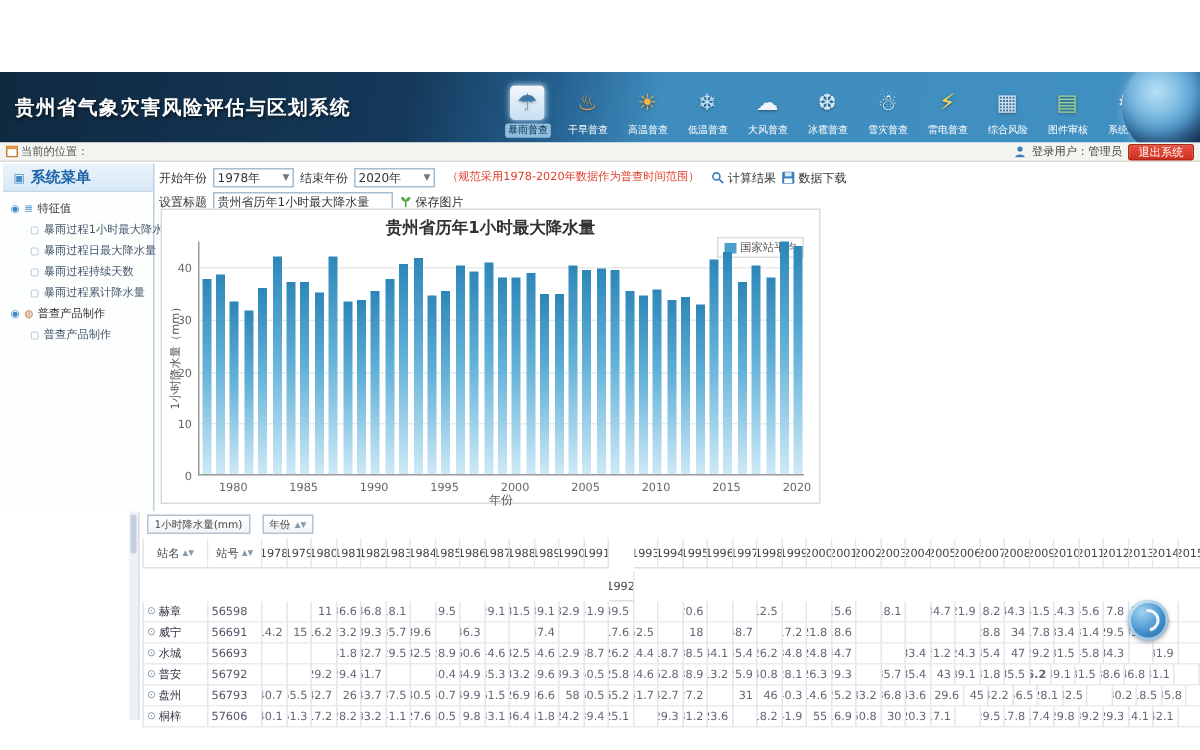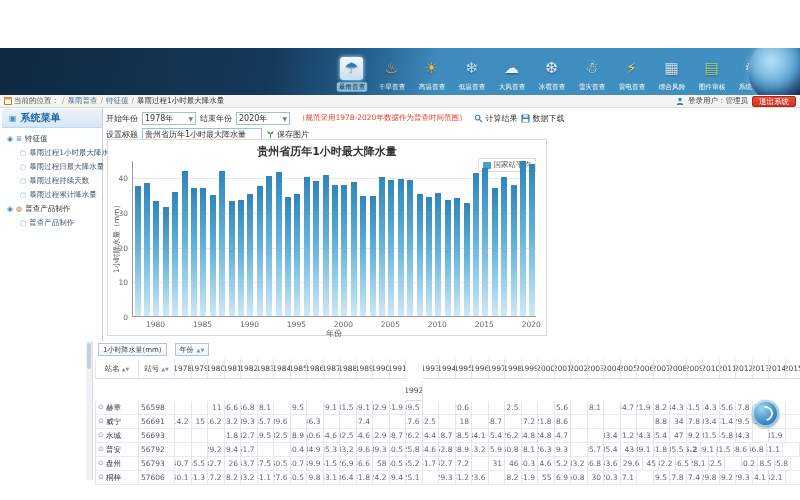--- a/index.html
+++ b/index.html
@@ -108,20 +108,21 @@
   .float-badge::after { content:""; position:absolute; left:6px; top:6px; width:11px; height:11px;
     border-radius:50%; border:2px solid rgba(255,255,255,.92); border-bottom-color:transparent;
     border-left-color:transparent; transform:rotate(35deg); }
 </style>
 </head>
 <body>
 
 <div id="app">
 
   <div class="banner">
+    <div class="banner-title">贵州省气象灾害风险评估与区划系统</div>
     <div class="nav">
         <div class="nav-item active">
           <div class="nav-icon" style="color: rgb(58, 120, 168);">☂</div>
           <div class="nav-label">暴雨普查</div>
         </div>
         <div class="nav-item">
           <div class="nav-icon" style="color: rgb(255, 154, 60);">♨</div>
           <div class="nav-label">干旱普查</div>
         </div>
         <div class="nav-item">
@@ -165,21 +166,20 @@
   </div>
 
   <div class="crumbbar">
     <span class="loc">
       <svg width="8" height="8" viewBox="0 0 8 8">
           <rect x="0.5" y="0.5" width="7" height="7" fill="#fff" stroke="#c87f35"></rect>
           <rect x="0.5" y="0.5" width="7" height="2" fill="#e09a4a"></rect>
         </svg>
       <span>当前的位置：</span>
     </span>
-    <span><span class="crumb-sep">/</span><span class="crumb">暴雨普查</span><span class="crumb-sep">/</span><span class="crumb">特征值</span><span class="crumb-sep">/</span><span class="crumb">暴雨过程1小时最大降水量</span></span>
     <span class="userbar">
       <svg width="8" height="8" viewBox="0 0 10 10">
           <circle cx="5" cy="3" r="2.2" fill="#3f7fb8"></circle>
           <path d="M1 10 C1 6.8 9 6.8 9 10 Z" fill="#3f7fb8"></path>
         </svg>
       <span class="login-label">登录用户：管理员</span>
       <button class="logout-btn">退出系统</button>
     </span>
   </div>
 

